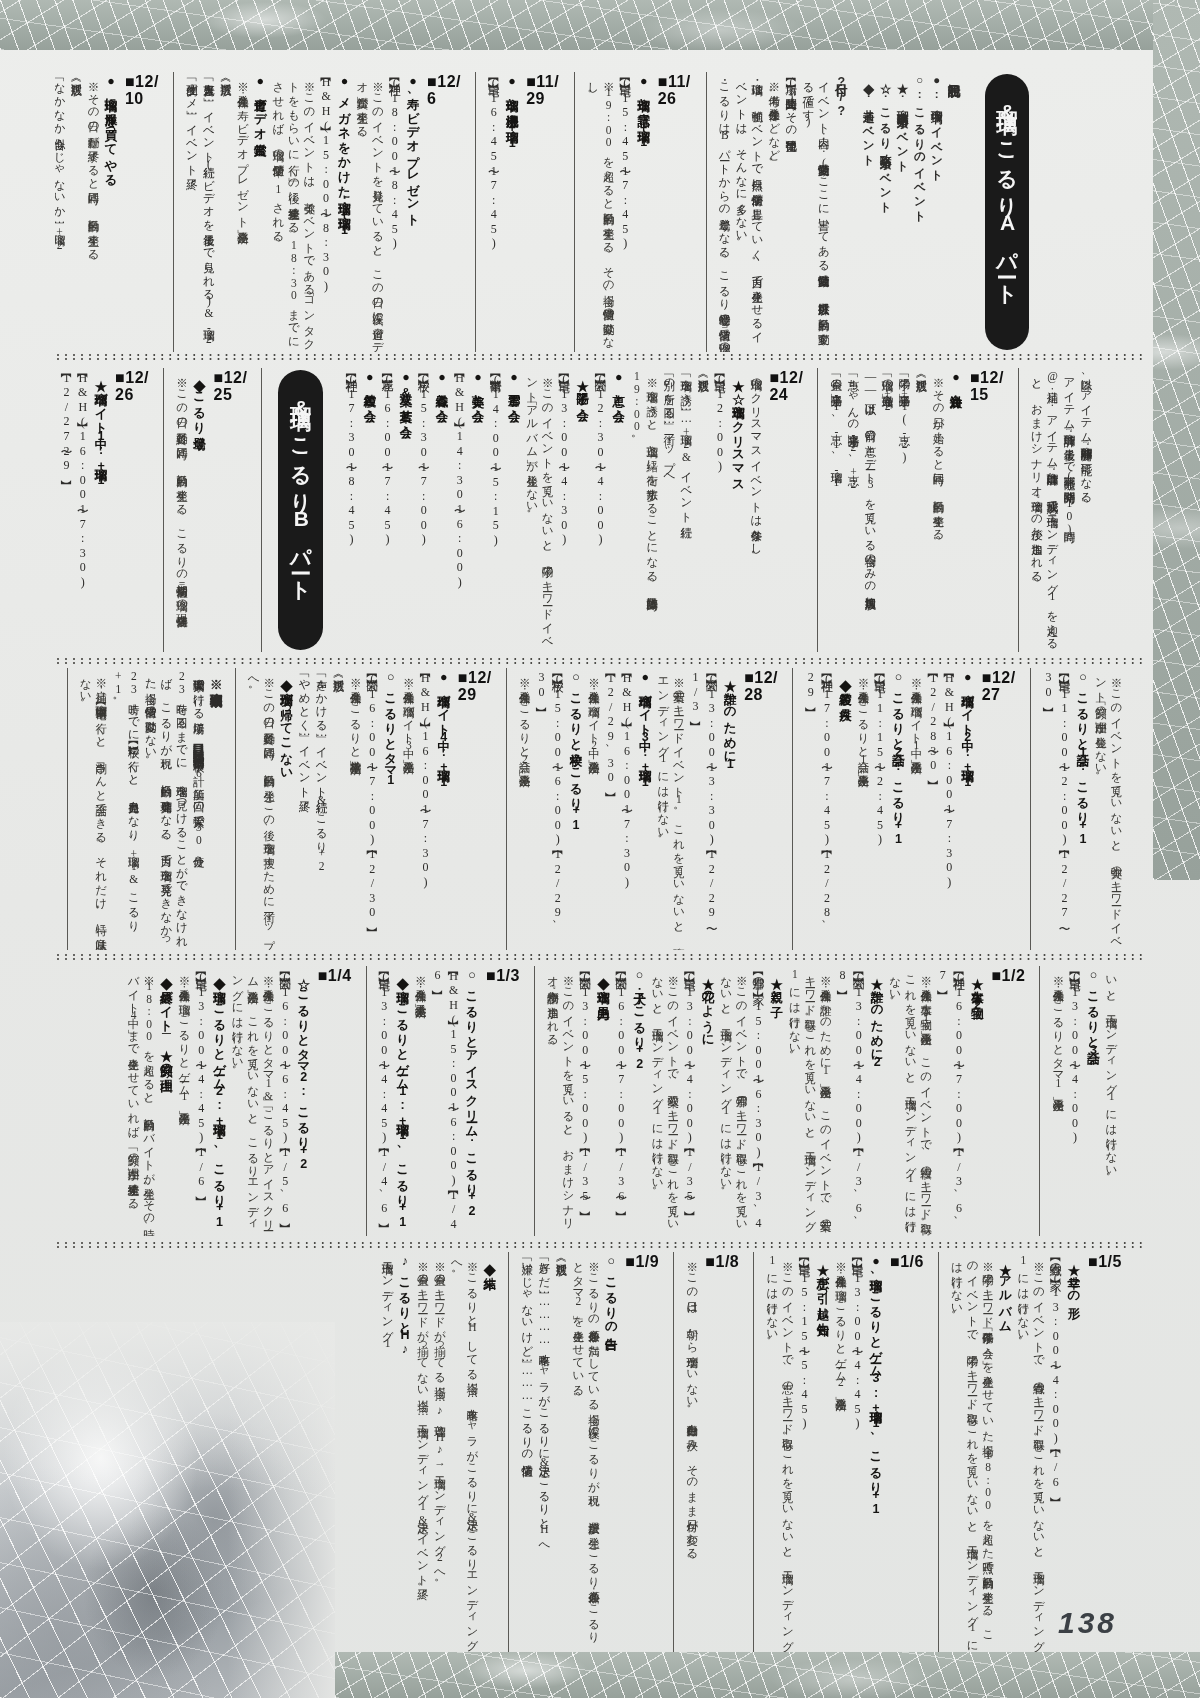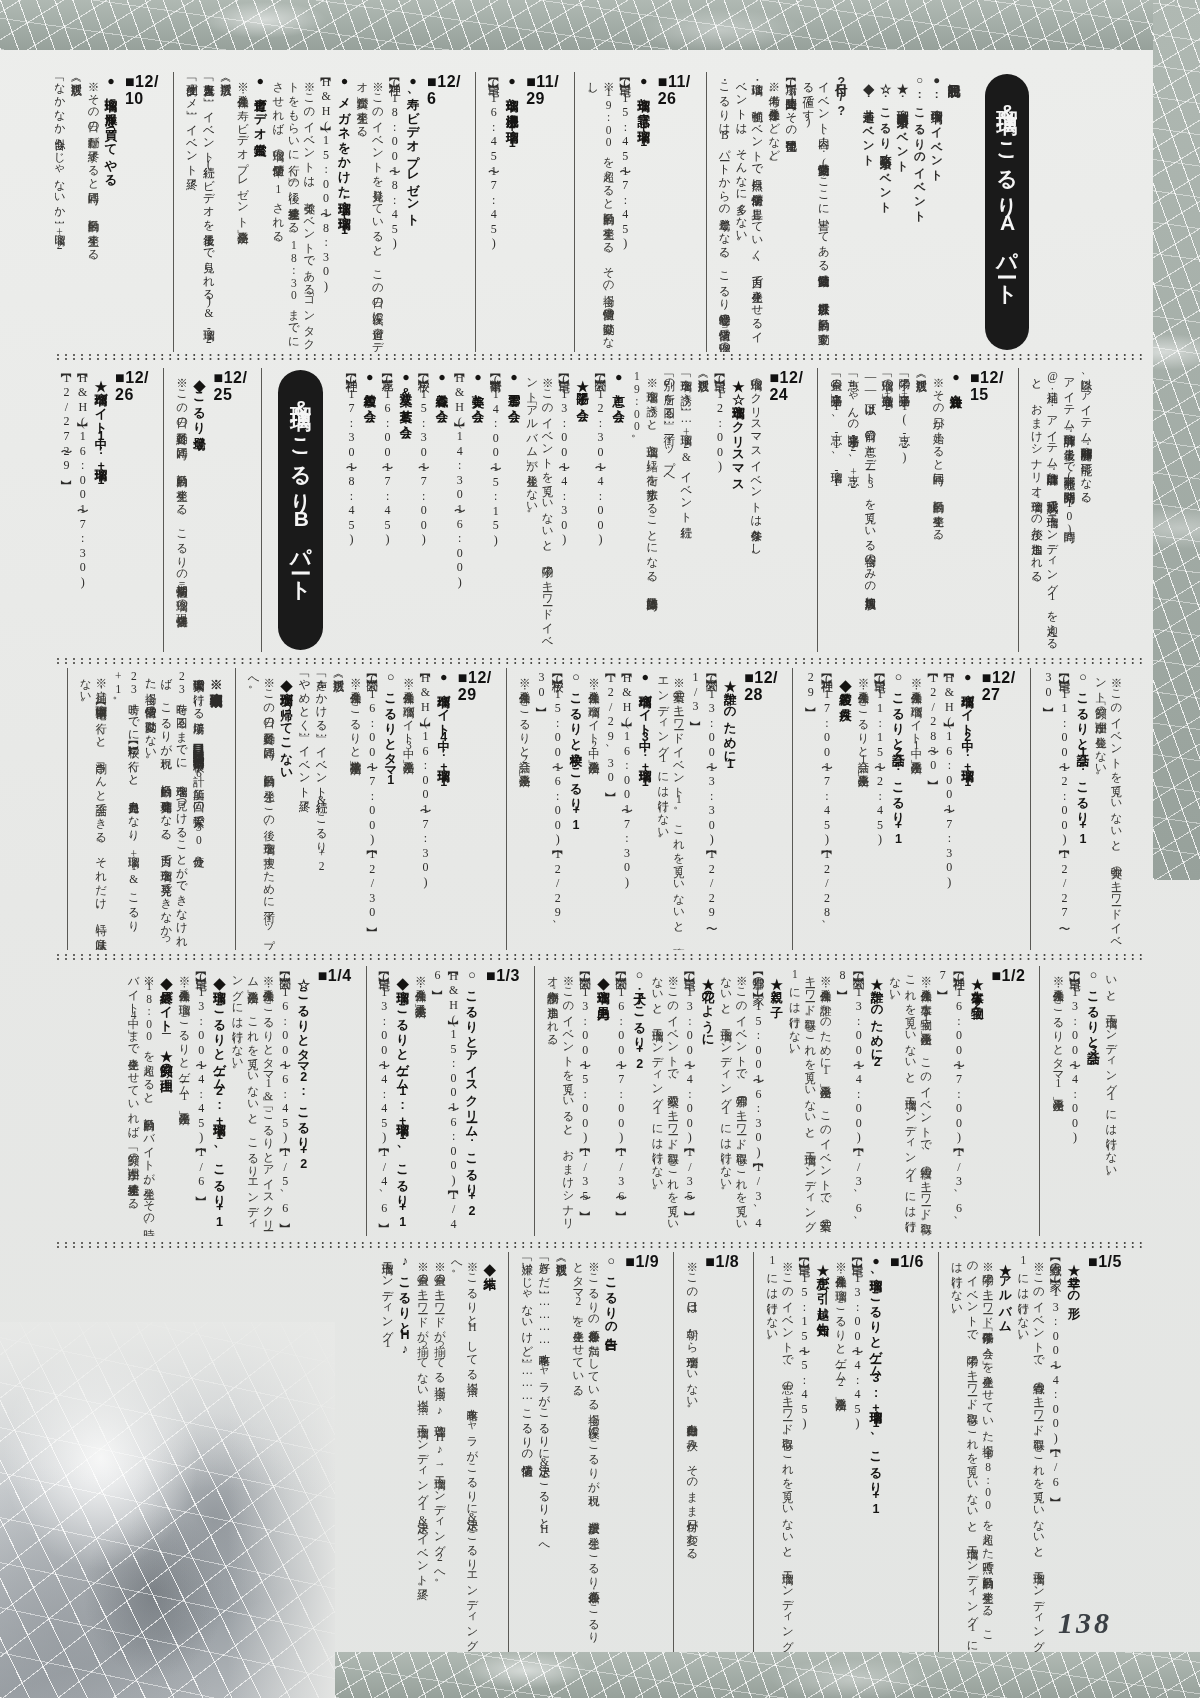--- a/index.html
+++ b/index.html
@@ -81,21 +81,21 @@
   }
   .divider{
     position:absolute;left:55px;right:58px;height:13px;z-index:2;
     overflow:hidden;white-space:nowrap;
     color:#4c4b47;font-family:"DejaVu Sans Mono",monospace;
     font-weight:700;font-size:10px;line-height:13px;letter-spacing:2px;
   }
   .d1{top:350px;} .d2{top:654px;} .d3{top:950px;} .d4{top:1238px;}
   .page-number{
     position:absolute;left:1058px;top:1606px;z-index:3;
-    font-family:Liberation Serif, serif;font-style:italic;font-weight:700;
+    font-family:Liberation Sans, sans-serif;font-style:italic;font-weight:700;
     font-size:30px;color:#3b4045;letter-spacing:3px;
   }
 </style>
 </head>
 <body>
 
 <div class="marble strip-top"></div>
 <div class="marble strip-right"></div>
 <div class="marble strip-bottom"></div>
 

